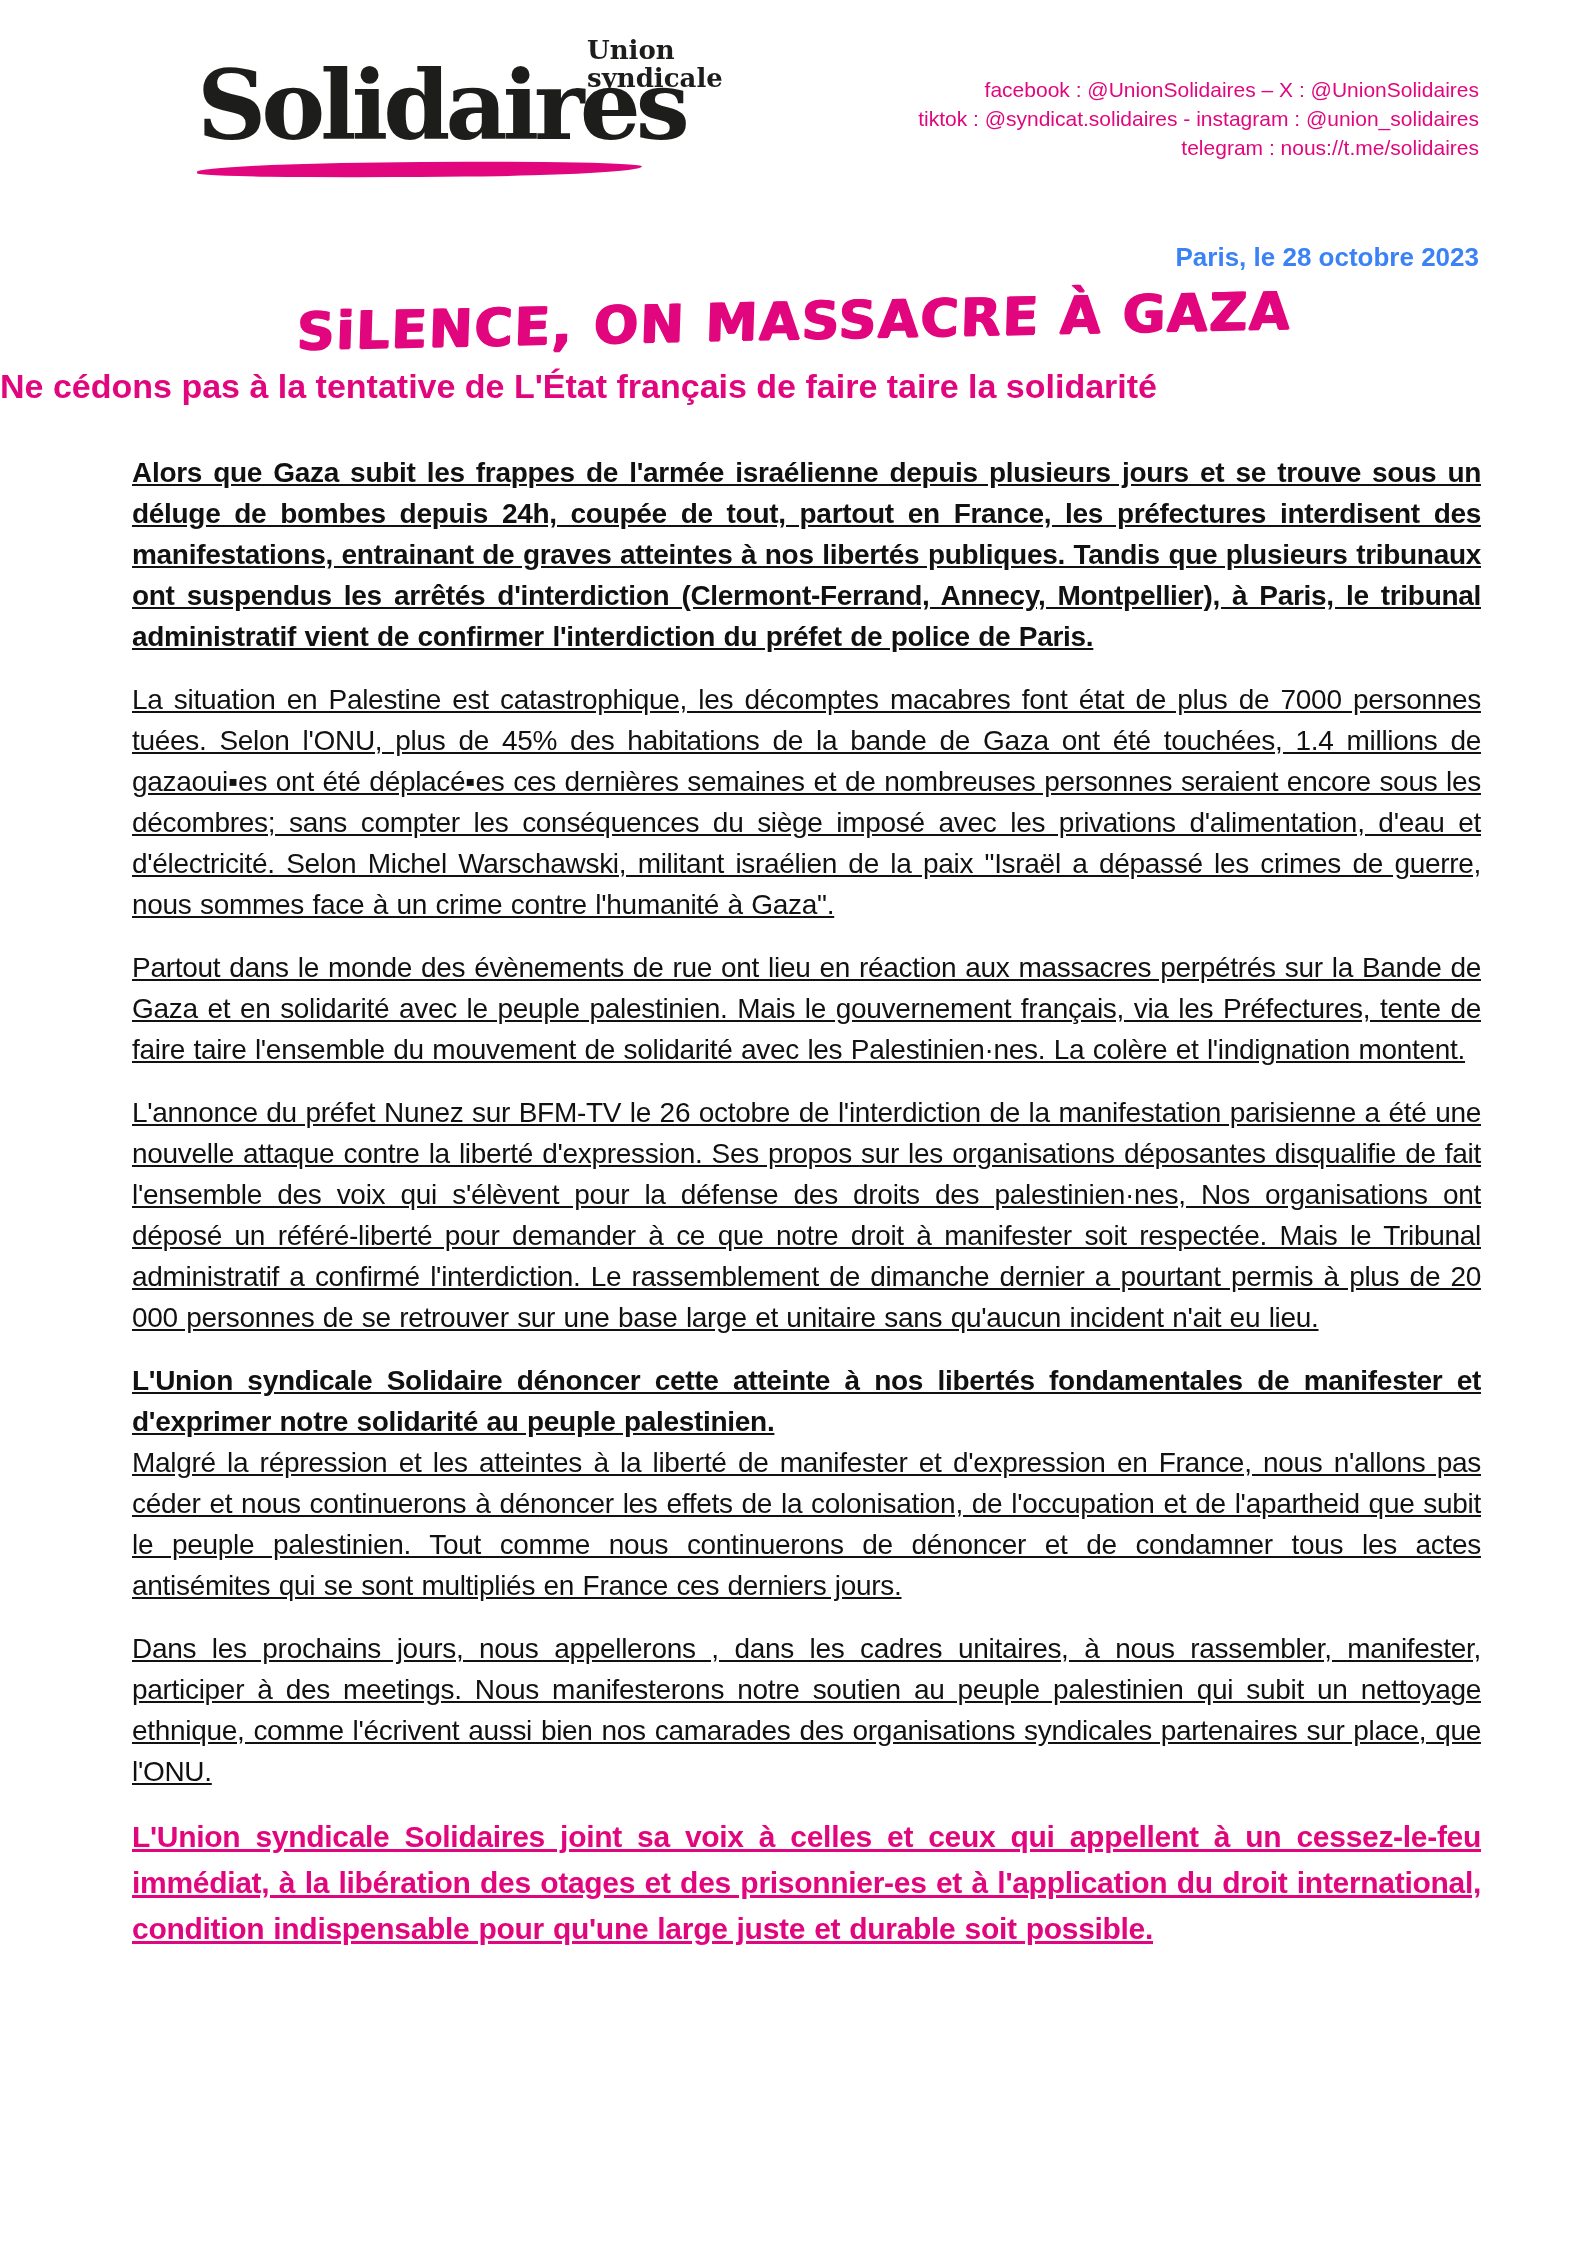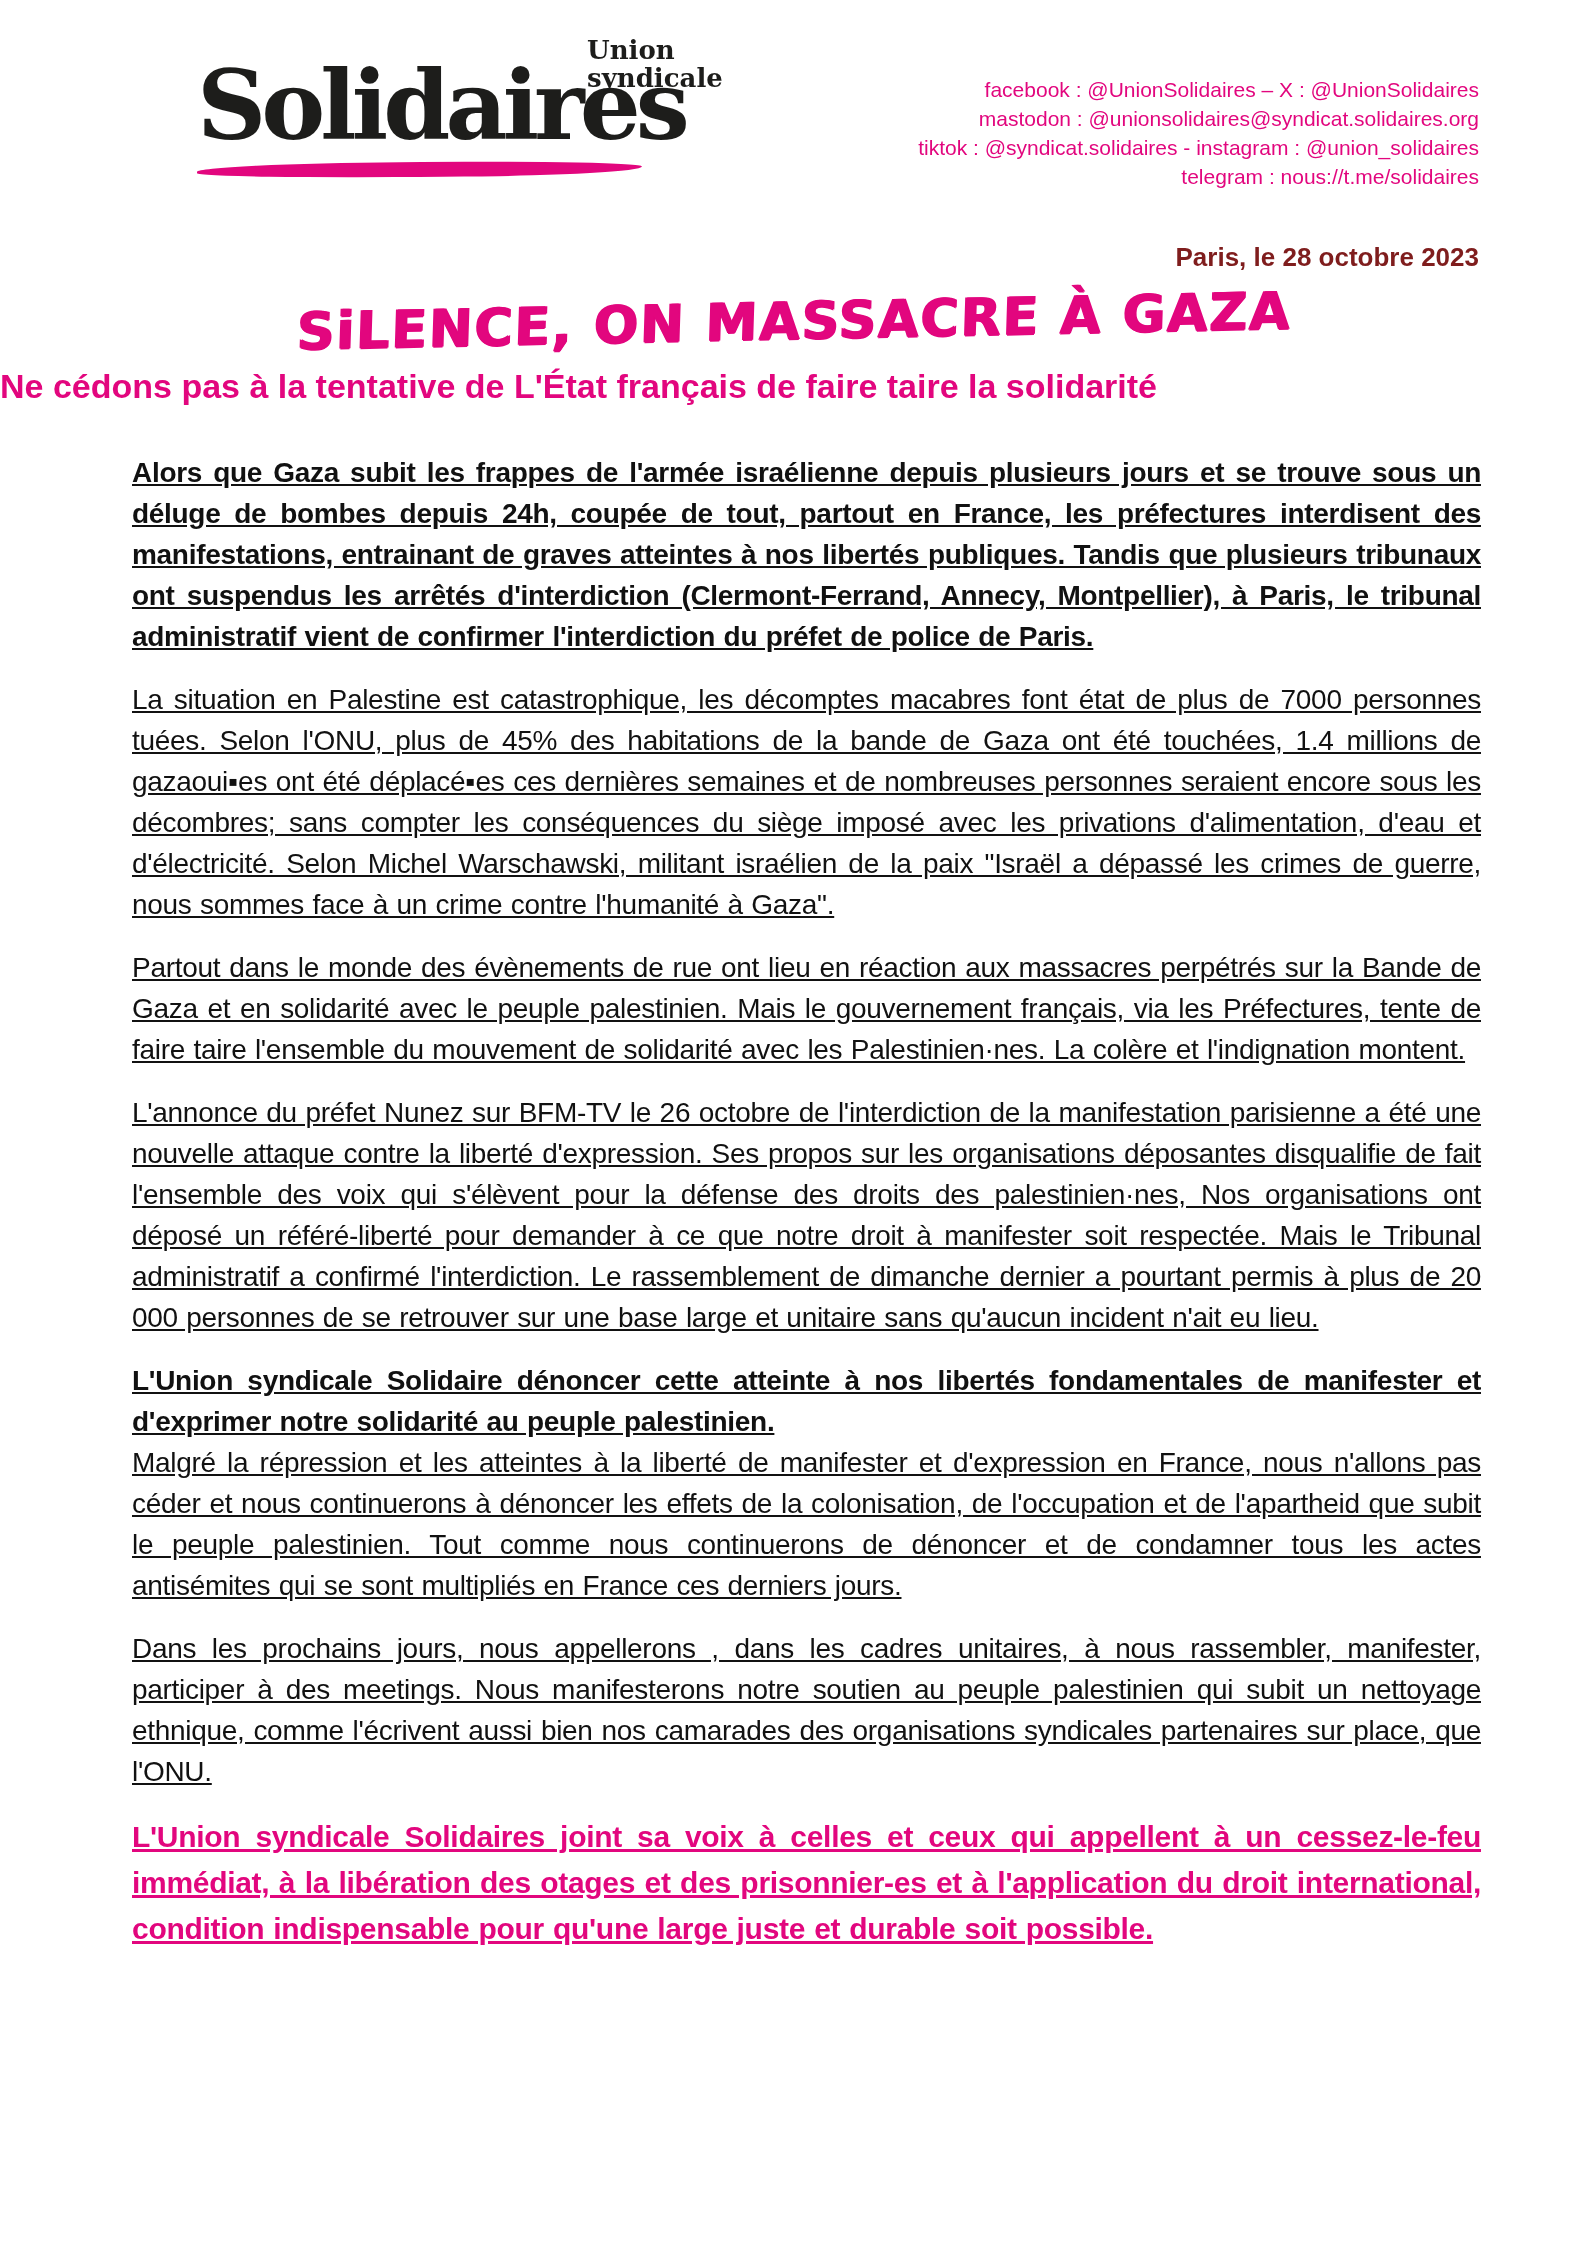--- a/index.html
+++ b/index.html
@@ -63,21 +63,21 @@
     color: #e2067e;
     font-weight: normal;
     font-size: 21px;
     line-height: 29px;
   }
   .dateline {
     position: absolute;
     right: 108px;
     top: 242px;
     text-align: right;
-    color: #7f1d1d;
+    color: #3b82f6;
     font-weight: bold;
     font-size: 26px;
   }
 
   
   .main-title {
     text-align: center;
     color: #e2067e;
     font-family: "DejaVu Sans", sans-serif;
     font-weight: 800;
@@ -142,21 +142,20 @@
       <div class="logo-name">Solidaires</div>
       <div class="logo-qualifier">
         <div>Union</div>
         <div>syndicale</div>
       </div>
       <div class="logo-underline"></div>
     </div>
 
     <div class="social">
       <div>facebook : @UnionSolidaires – X : @UnionSolidaires</div>
-      <div>mastodon : @unionsolidaires@syndicat.solidaires.org</div>
       <div>tiktok : @syndicat.solidaires - instagram : @union_solidaires</div>
       <div>telegram : nous://t.me/solidaires</div>
     </div>
 
     <div class="dateline">Paris, le 28 octobre 2023</div>
   </div>
 
   <h1 class="main-title"><span class="tilt">SiLENCE, ON MASSACRE À GAZA</span></h1>
 
   <h2 class="subtitle">Ne cédons pas à la tentative de L'État français de faire taire la solidarité</h2>

